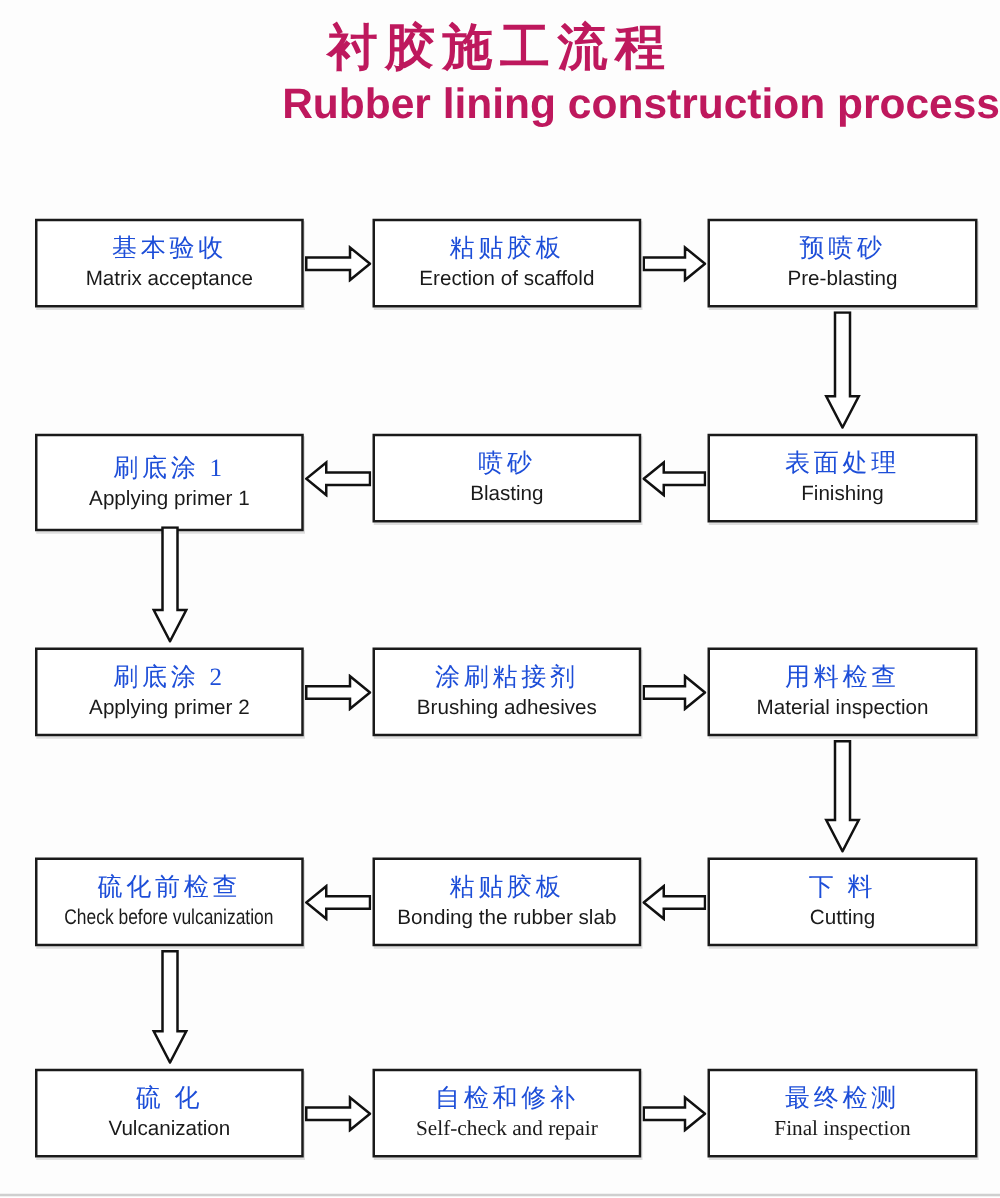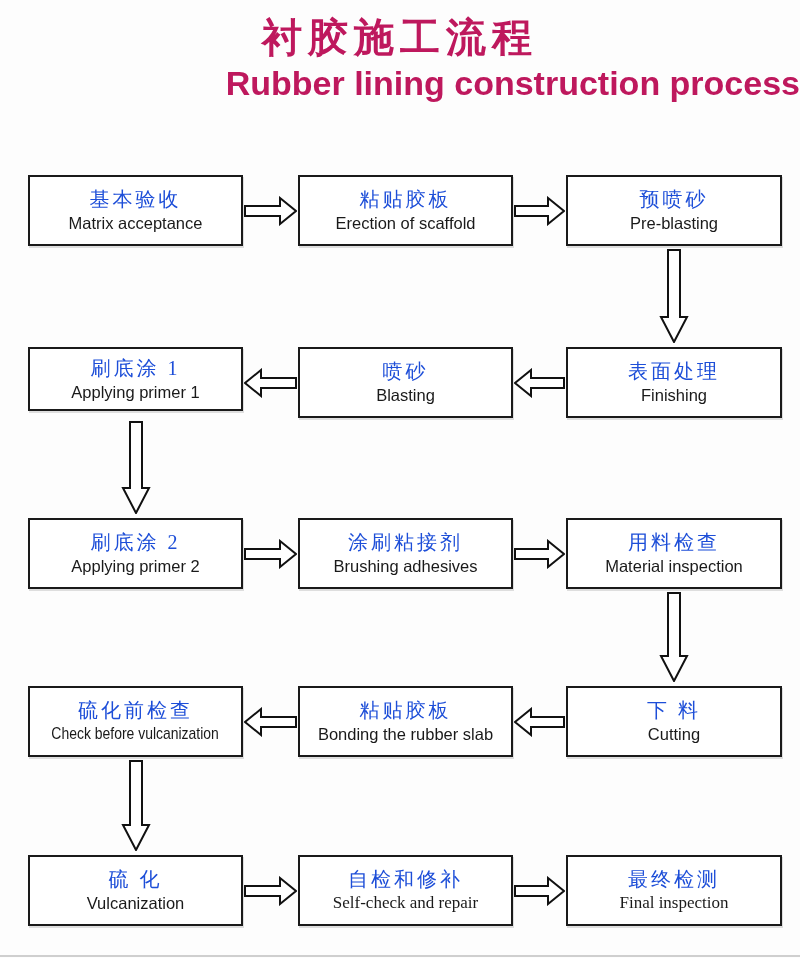--- a/index.html
+++ b/index.html
@@ -111,21 +111,21 @@
         <div class="en">Pre-blasting</div>
       </div>
       <div class="flow-box" style="left: 566px; top: 347px; width: 216px; height: 71px;">
         <div class="zh">表面处理</div>
         <div class="en">Finishing</div>
       </div>
       <div class="flow-box" style="left: 298px; top: 347px; width: 215px; height: 71px;">
         <div class="zh">喷砂</div>
         <div class="en">Blasting</div>
       </div>
-      <div class="flow-box" style="left: 28px; top: 347px; width: 215px; height: 64px;">
+      <div class="flow-box" style="left: 28px; top: 347px; width: 215px; height: 78px;">
         <div class="zh">刷底涂 1</div>
         <div class="en">Applying primer 1</div>
       </div>
       <div class="flow-box" style="left: 28px; top: 518px; width: 215px; height: 71px;">
         <div class="zh">刷底涂 2</div>
         <div class="en">Applying primer 2</div>
       </div>
       <div class="flow-box" style="left: 298px; top: 518px; width: 215px; height: 71px;">
         <div class="zh">涂刷粘接剂</div>
         <div class="en">Brushing adhesives</div>

